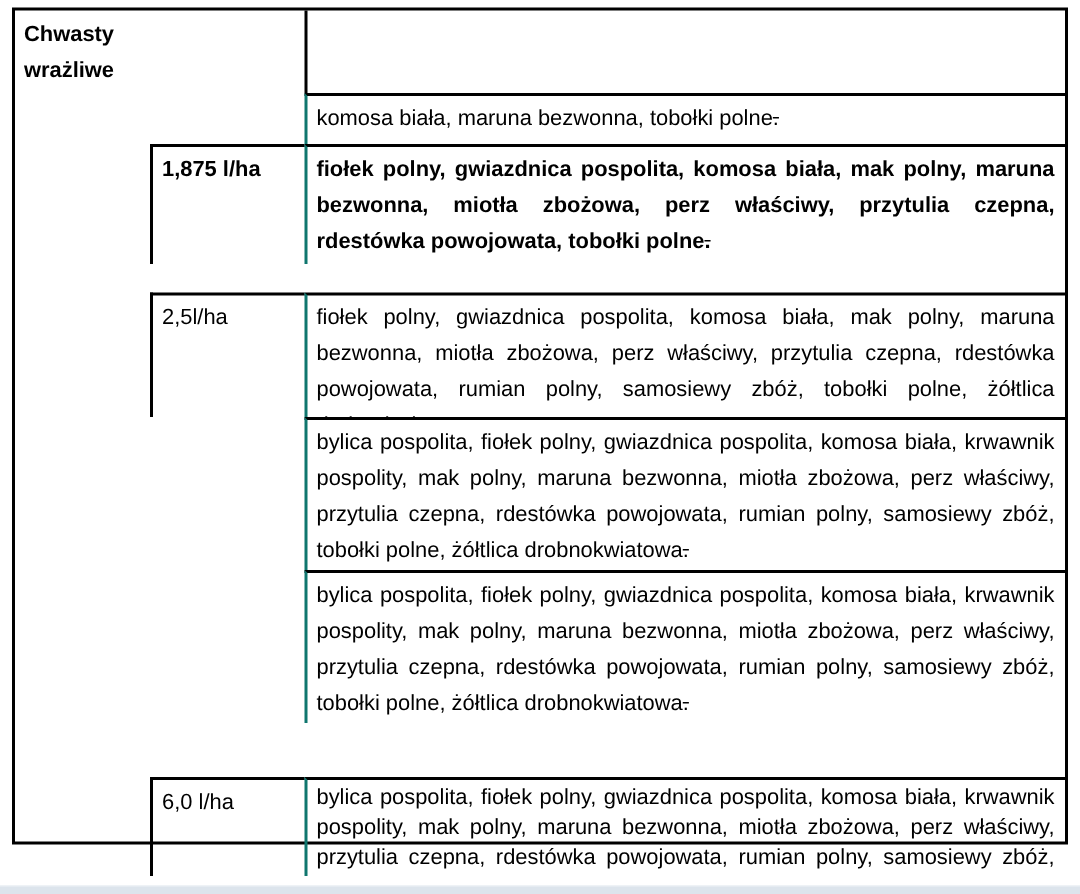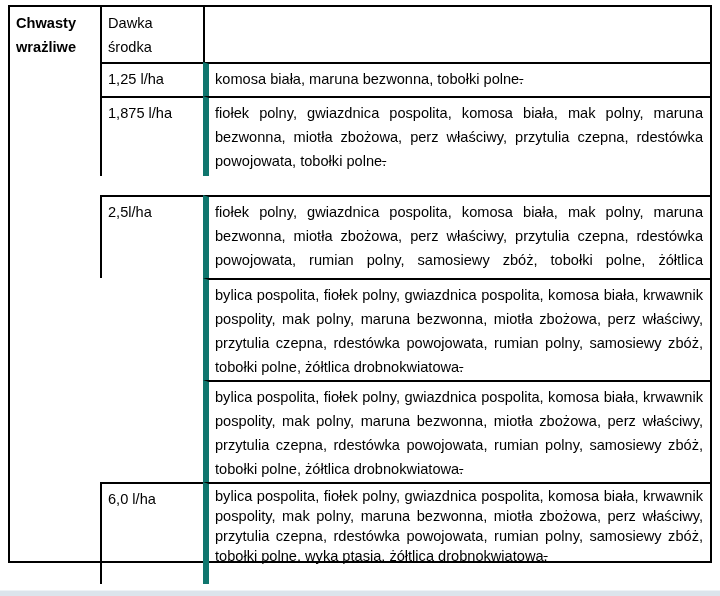--- a/index.html
+++ b/index.html
@@ -43,52 +43,50 @@
   }
   .dose-cell {
     grid-column:2;
     border-left:2px solid #000000;
     border-top:2px solid #000000;
     padding:3px 6px;
     white-space:nowrap;
   }
   .weeds-cell {
     grid-column:3;
-    border-left:6px solid #0f766e;
+    border-left:2px solid #0f766e;
     border-top:2px solid #000000;
     padding:3px 7px 2px 6px;
     text-align:justify;
   }
-  .r2 { grid-row:2; } .r3 { grid-row:3; } .r4 { grid-row:4;margin-top:19px; }
-  .r5 { grid-row:5; } .r6 { grid-row:6; } .r7 { grid-row:7; }
+  .r2 { grid-row:2; } .r3 { grid-row:3;font-weight:bold; } .r4 { grid-row:4;margin-top:19px; }
+  .r5 { grid-row:5; } .r6 { grid-row:6; } .r7 { grid-row:7;margin-top:36px; }
   .weeds-cell.r7 { line-height:20px; padding-top:2px; }
   .strike { text-decoration:line-through; }
   #bottom-bar {
     position:absolute;
     left:0; top:590px;
     width:720px; height:6px;
     background:#dce4ec;
     border-top:1px solid #eef2f6;
     box-sizing:border-box;
   }
 </style>
 </head>
 <body>
 
 <div id="screen">
 
   <div id="weed-table">
 
     <div class="cell col1-cell">Chwasty wrażliwe</div>
 
-    <div class="cell hdr-dose">Dawka środka</div>
 
     <div class="cell hdr-weeds"></div>
 
-    <div class="cell dose-cell r2">1,25 l/ha</div>
     <div class="cell weeds-cell r2"><span>komosa biała, maruna bezwonna, tobołki polne</span><span class="strike">.</span></div>
 
     <div class="cell dose-cell r3">1,875 l/ha</div>
     <div class="cell weeds-cell r3"><span>fiołek polny, gwiazdnica pospolita, komosa biała, mak polny, maruna bezwonna, miotła zbożowa, perz właściwy, przytulia czepna, rdestówka powojowata, tobołki polne</span><span class="strike">.</span></div>
 
     <div class="cell dose-cell r4">2,5l/ha</div>
     <div class="cell weeds-cell r4"><span>fiołek polny, gwiazdnica pospolita, komosa biała, mak polny, maruna bezwonna, miotła zbożowa, perz właściwy, przytulia czepna, rdestówka powojowata, rumian polny, samosiewy zbóż, tobołki polne, żółtlica drobnokwiatowa.</span><span class="strike"></span></div>
 
     <div class="cell weeds-cell r5"><span>bylica pospolita, fiołek polny, gwiazdnica pospolita, komosa biała, krwawnik pospolity, mak polny, maruna bezwonna, miotła zbożowa, perz właściwy, przytulia czepna, rdestówka powojowata, rumian polny, samosiewy zbóż, tobołki polne, żółtlica drobnokwiatowa</span><span class="strike">.</span></div>
 

